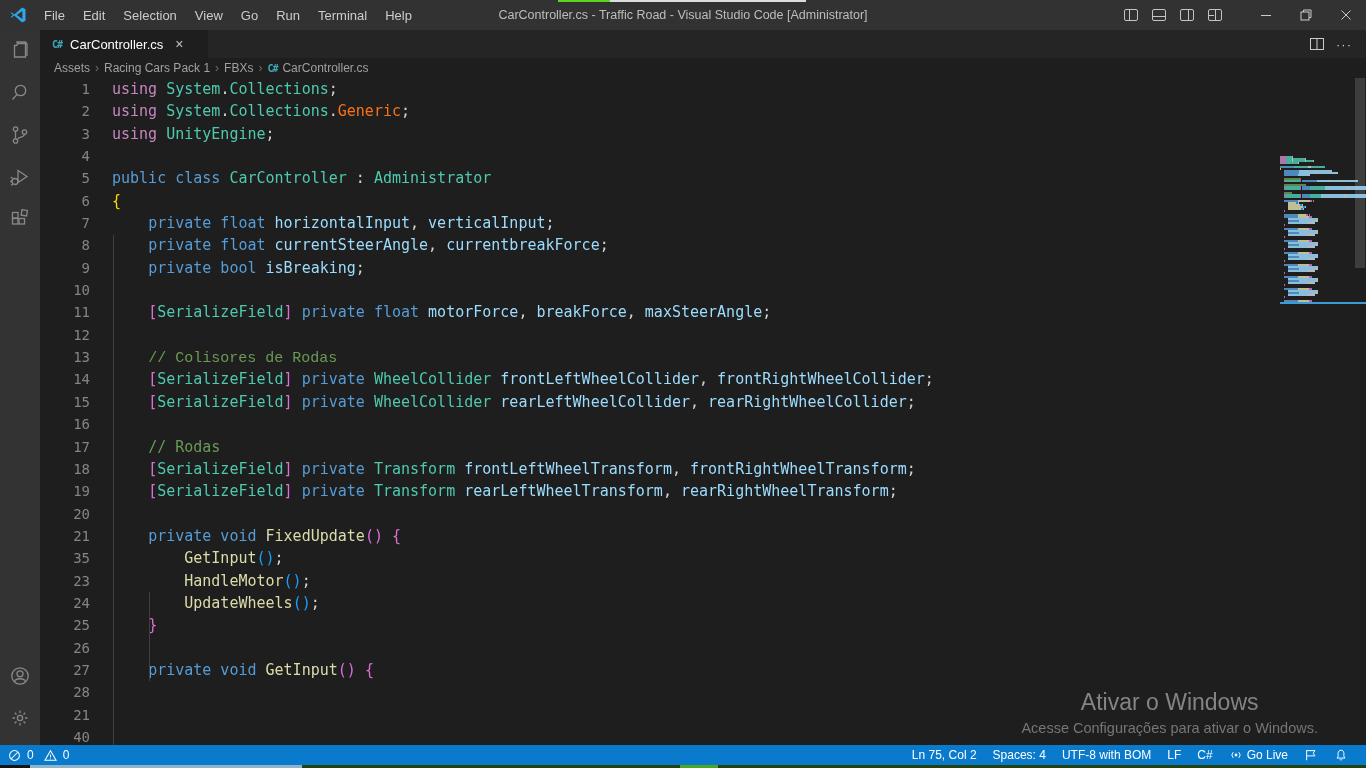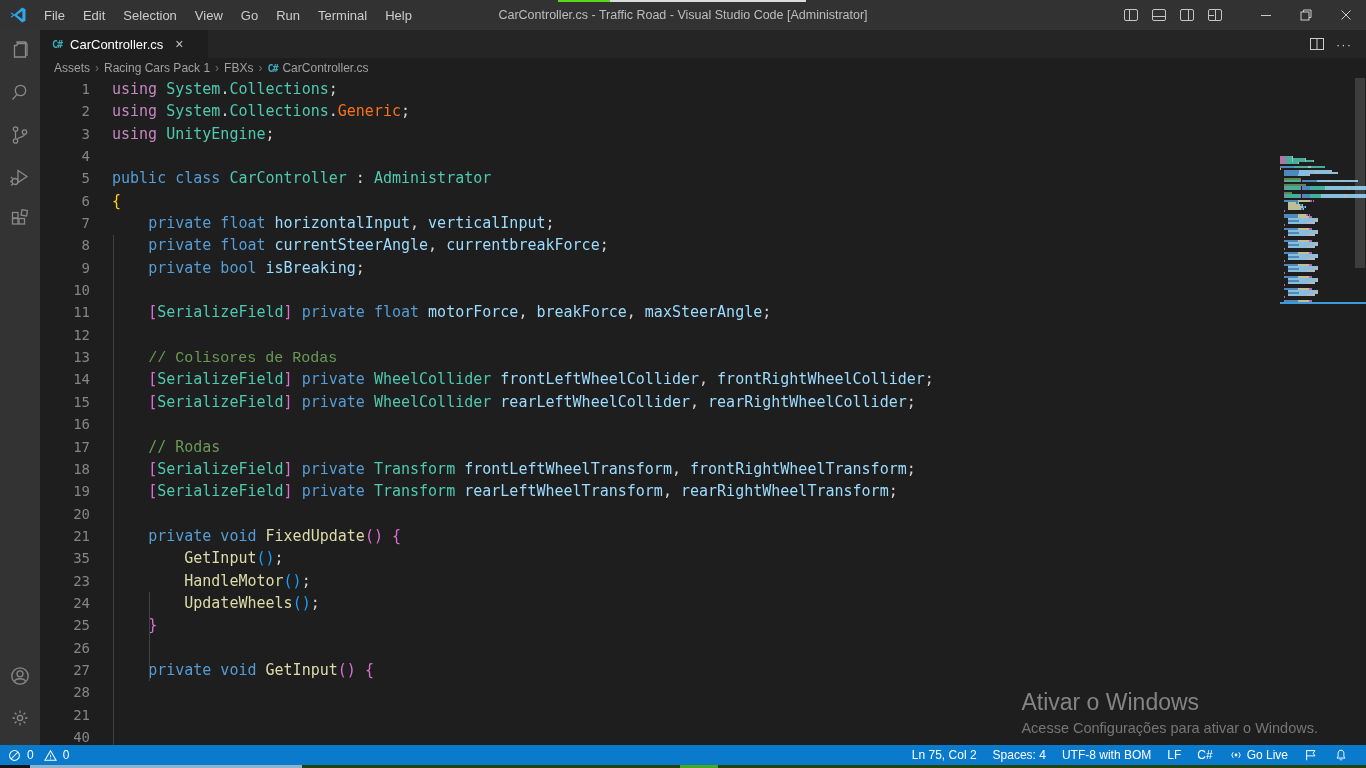--- a/index.html
+++ b/index.html
@@ -55,21 +55,21 @@
 
   
   .minimap { position:absolute; left:1240px; top:78px; width:112px; height:160px; z-index:5; }
   .mm-row { height:2px; white-space:nowrap; }
   .mm-row i { display:inline-block; height:1.5px; vertical-align:top; }
   .mm-cursor { position:absolute; left:0; right:0; height:1.6px; background:#3f9bd8; }
   .scrollbar { position:absolute; right:0; top:58px; width:12px; bottom:23px; }
   .sb-slider { position:absolute; left:1px; right:1px; top:0; height:210px; background:rgba(121,121,121,0.35); }
 
   
-  .watermark { position:absolute; right:48px; bottom:32px; text-align:left; z-index:6; }
+  .watermark { position:absolute; right:48px; bottom:32px; text-align:center; z-index:6; }
   .wm-title { color:#848484; font-size:23px; font-weight:400; }
   .wm-sub { color:#767676; font-size:14.5px; margin-top:4px; }
 
   
   .statusbar { position:absolute; left:0; right:0; top:745px; height:20px; background:#0a7acc; display:flex; align-items:center; color:#ffffff; font-size:12px; z-index:30; }
   .sb-left { display:flex; align-items:center; gap:4px; padding-left:8px; }
   .sb-left .cnt { margin:0 6px 0 2px; }
   .sb-right { margin-left:auto; display:flex; align-items:center; padding-right:10px; }
   .sb-item { padding:0 8px; display:flex; align-items:center; gap:4px; white-space:nowrap; }
   .statusbar svg { stroke:#ffffff; fill:none; stroke-width:1.1; }

